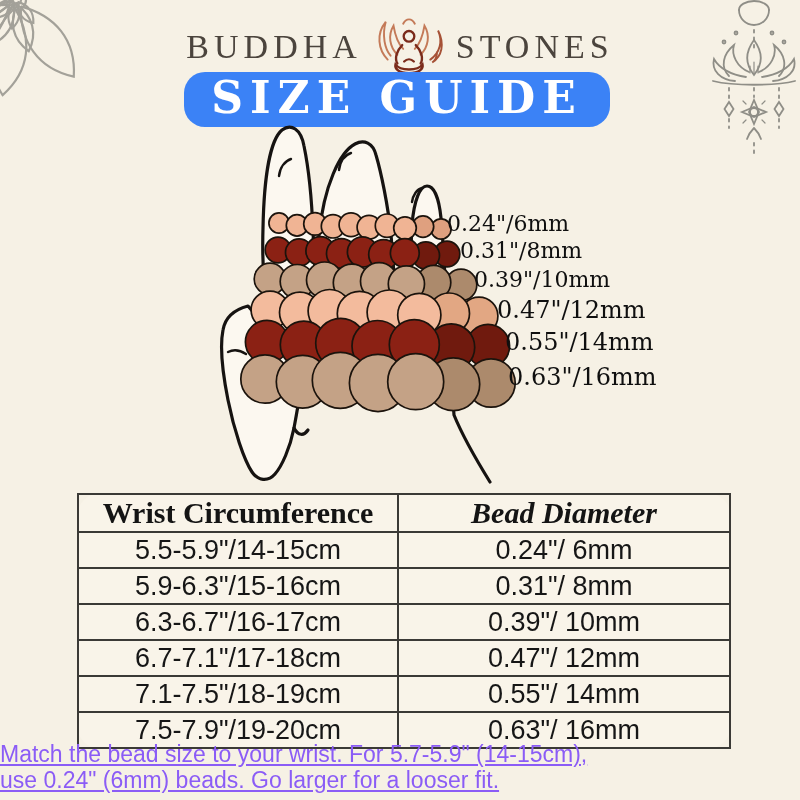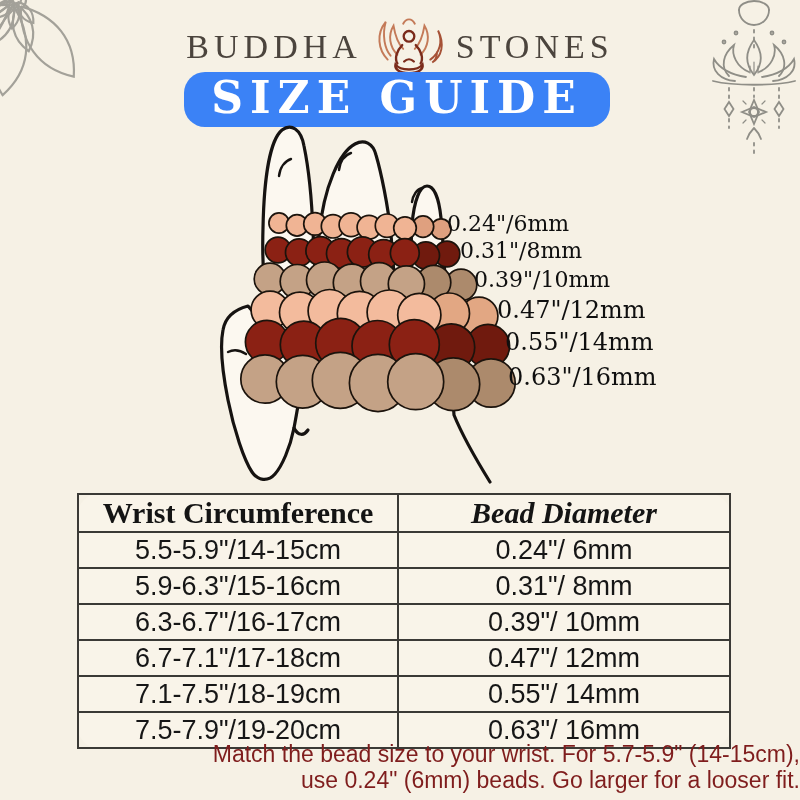--- a/index.html
+++ b/index.html
@@ -43,21 +43,21 @@
     font-size:30px;color:#141414;text-align:center;vertical-align:middle;padding:0;
   }
   .size-table th.col2{width:330px;font-style:italic;}
   .size-table td{
     height:34px;border:2px solid #3b3a36;
     font-size:27px;color:#161616;text-align:center;vertical-align:middle;padding:0;
     font-family:"Liberation Sans", sans-serif;
   }
   .footnote{
     position:absolute;left:0;top:741px;width:100%;
-    text-align:right;font-size:23px;line-height:26px;color:#7f1d1d;
+    text-align:left;font-size:23px;line-height:26px;color:#8b5cf6;text-decoration:underline;
   }
 </style>
 </head>
 <body>
 
 <div class="canvas">
 
   <svg class="deco" style="left:-12px;top:-14px;" width="140" height="125" viewBox="0 0 140 125">
     <g transform="translate(28,14)" stroke="#a3a199" fill="none" stroke-width="2.2">
       <g>

